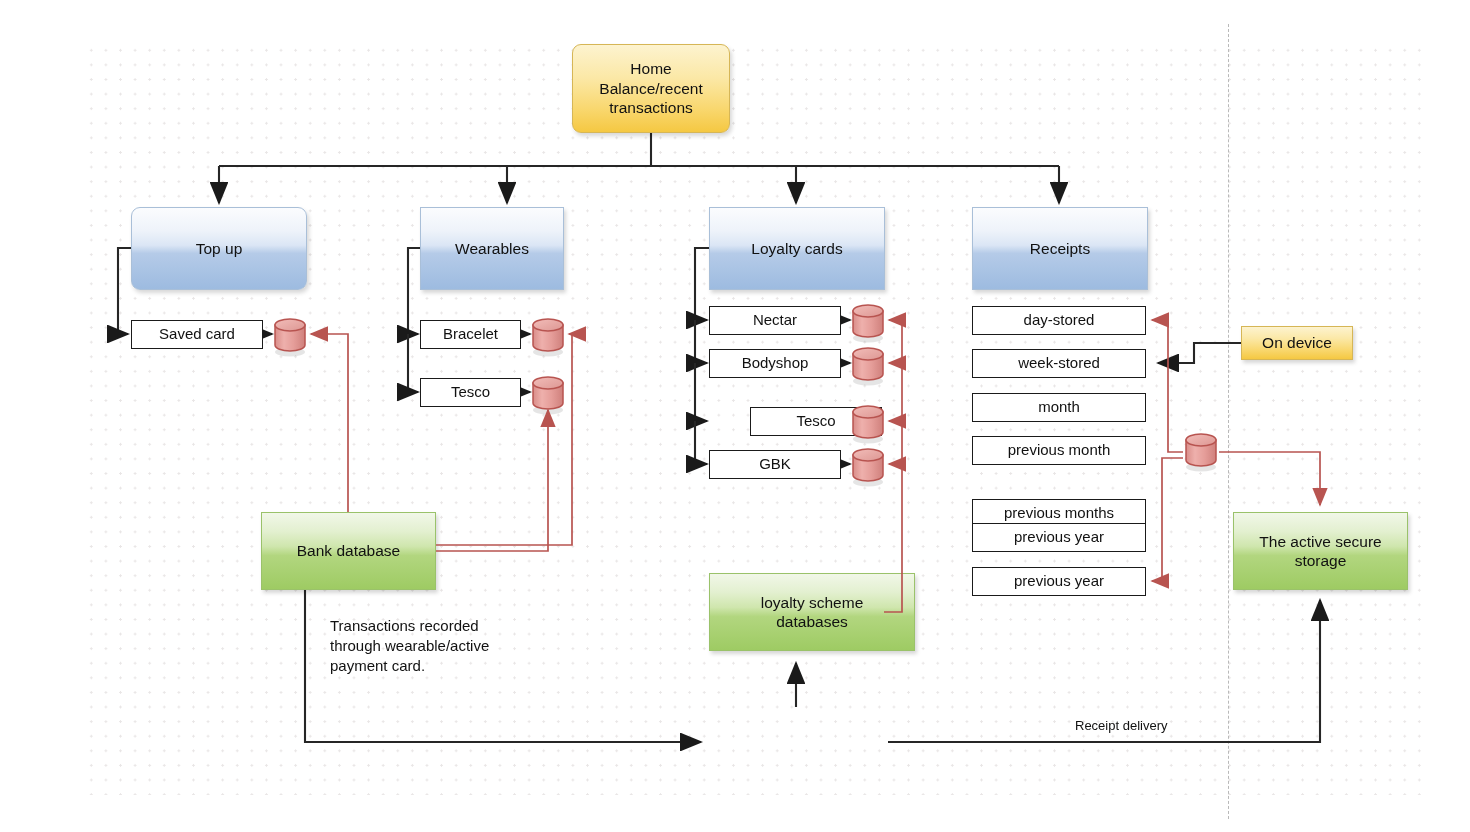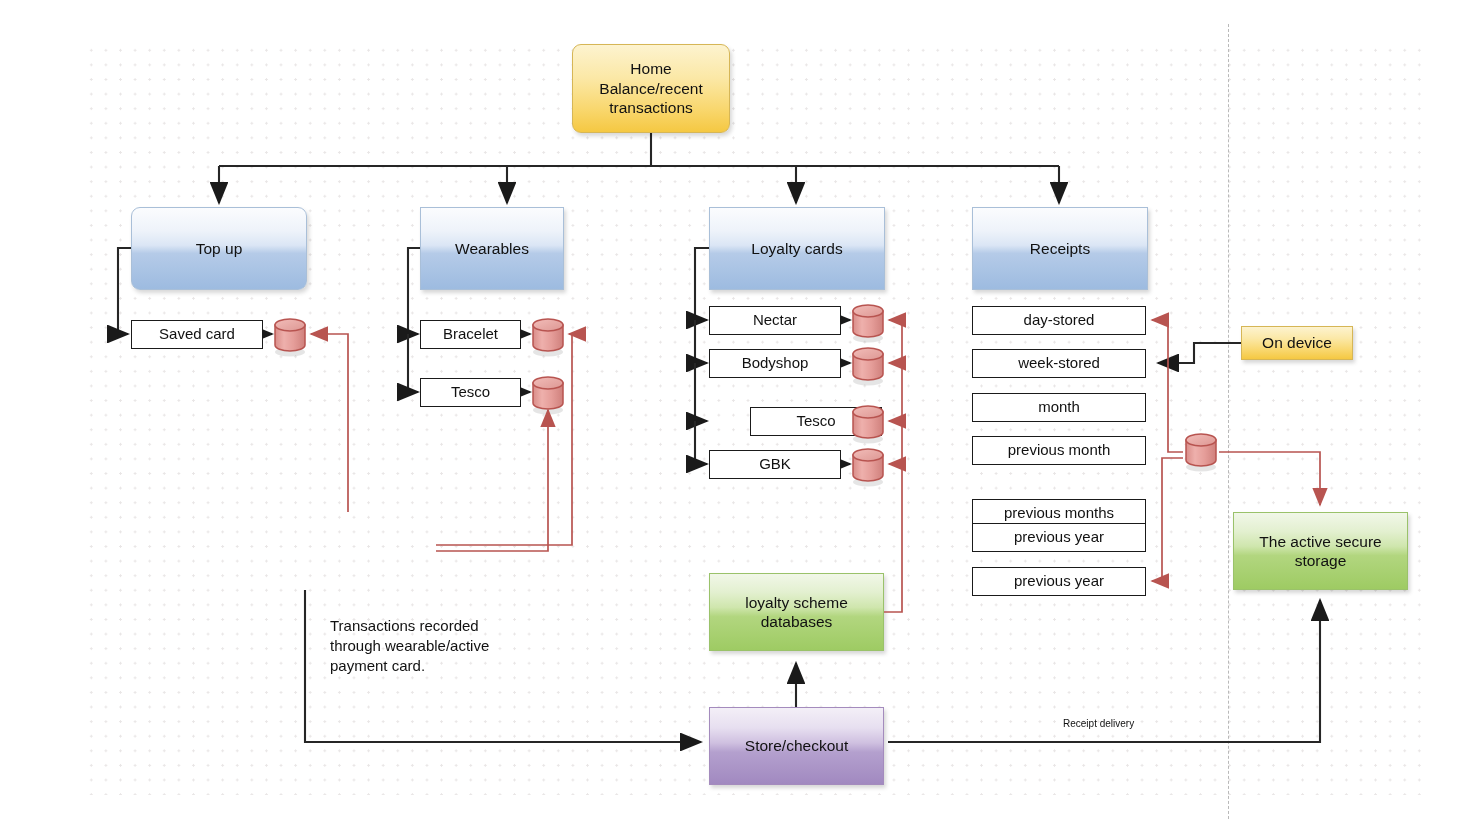--- a/index.html
+++ b/index.html
@@ -86,23 +86,24 @@
   .note{
     position:absolute;
     font-size:15px;
     line-height:1.33;
     color:#111;
     z-index:6;
     white-space:pre-line;
   }
   .edge-label{
     position:absolute;
-    font-size:10px;color:#111;
+    font-size:13px;color:#111;
     z-index:6;
     background:transparent;
+    margin-left:12px;
   }
   svg.wires{position:absolute;left:0;top:0;width:1470px;height:832px;z-index:3;}
   svg.wires-top{position:absolute;left:0;top:0;width:1470px;height:832px;z-index:8;pointer-events:none;}
   .pagebreak{
     position:absolute;left:1228px;top:24px;width:0;height:795px;
     border-left:1.4px dashed #b9b9b9;z-index:2;
   }
 </style>
 </head>
 <body>
@@ -239,29 +240,29 @@
   <div class="node white" style="left:972px;top:480px;width:174px;height:29px;margin-top:19px;">
     <span>previous months</span>
   </div>
   <div class="node white" style="left:972px;top:523px;width:174px;height:29px;">
     <span>previous year</span>
   </div>
   <div class="node white" style="left:972px;top:567px;width:174px;height:29px;">
     <span>previous year</span>
   </div>
 
-
-  <div class="node green" style="left:709px;top:573px;width:175px;height:78px;">
+  <div class="node green" style="left:261px;top:512px;width:175px;height:78px;">
+    <span>Bank database</span>
+  </div>
+
+  <div class="node green" style="left:709px;top:573px;width:206px;height:78px;">
     <span style="white-space:pre-line;">loyalty scheme
 databases</span>
   </div>
 
-  <div class="node purple" style="left:709px;top:707px;width:175px;height:78px;">
-    <span>Store/checkout</span>
-  </div>
 
   <div class="node green" style="left:1233px;top:512px;width:175px;height:78px;">
     <span style="white-space:pre-line;">The active secure
 storage</span>
   </div>
 
   <div class="node amber" style="left:1241px;top:326px;width:112px;height:34px;">
     <span>On device</span>
   </div>
 

